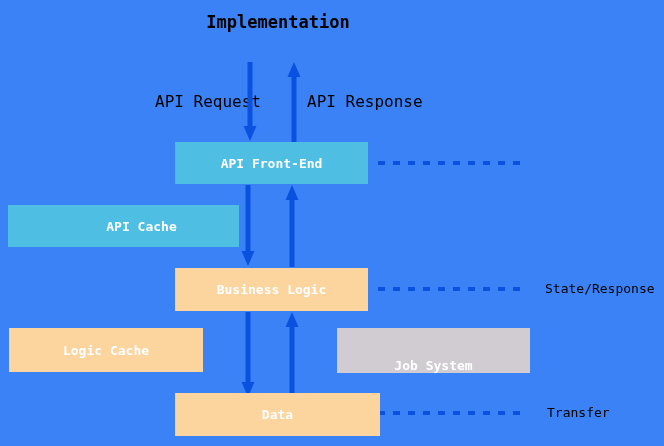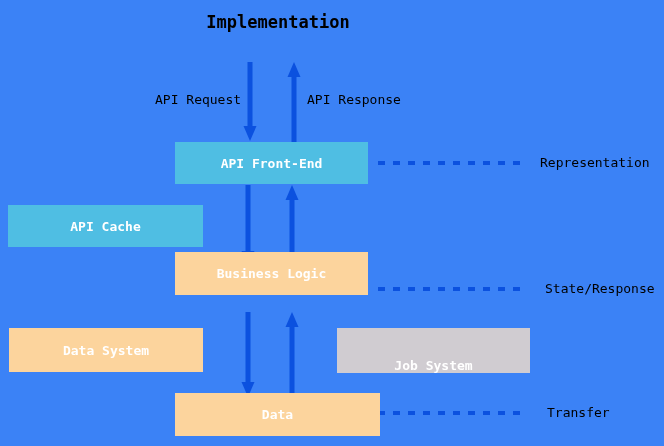--- a/index.html
+++ b/index.html
@@ -19,21 +19,21 @@
   .diagram-title {
     left: 278px;
     top: 12px;
     transform: translateX(-50%);
     font-size: 17px;
     font-weight: bold;
     color: var(--text-black, #000);
     white-space: nowrap;
   }
   .flow-label {
-    font-size: 13px;
+    font-size: 16px;
     color: var(--text-black, #000);
     white-space: nowrap;
   }
   .box {
     display: flex;
     align-items: center;
     justify-content: center;
     font-size: 13px;
     font-weight: bold;
     color: var(--text-white, #fff);
@@ -99,37 +99,36 @@
 
     <line class="dash-line" x1="378" y1="163" x2="522" y2="163"></line>
     <line class="dash-line" x1="378" y1="289" x2="522" y2="289"></line>
     <line class="dash-line" x1="378" y1="413" x2="522" y2="413"></line>
   </svg>
 
   <div class="abs box cyan" style="left:175px; top:142px; width:193px; height:42px;">
     <span>API Front-End</span>
   </div>
 
-  <div class="abs box cyan" style="left:8px; top:205px; width:195px; height:42px;">
+  <div class="abs box cyan" style="left:8px; top:205px; width:195px; height:42px;padding-left:36px;">
     <span>API Cache</span>
   </div>
 
-  <div class="abs box peach" style="left:175px; top:252px; width:193px; height:43px;">
+  <div class="abs box peach" style="left:175px; top:268px; width:193px; height:43px;">
     <span>Business Logic</span>
   </div>
 
   <div class="abs box peach" style="left:9px; top:328px; width:194px; height:44px;">
-    <span>Data System</span>
+    <span>Logic Cache</span>
   </div>
 
   <div class="abs box gray" style="left:337px; top:328px; width:193px; height:45px;align-items:flex-end;">
     <span>Job System</span>
   </div>
 
   <div class="abs box peach" style="left:175px; top:393px; width:205px; height:43px;">
     <span>Data</span>
   </div>
 
-  <div class="abs layer-label" style="left:540px; top:155px;">Representation</div>
   <div class="abs layer-label" style="left:545px; top:281px;">State/Response</div>
   <div class="abs layer-label" style="left:547px; top:405px;">Transfer</div>
 
 </div>
 
 </body></html>

